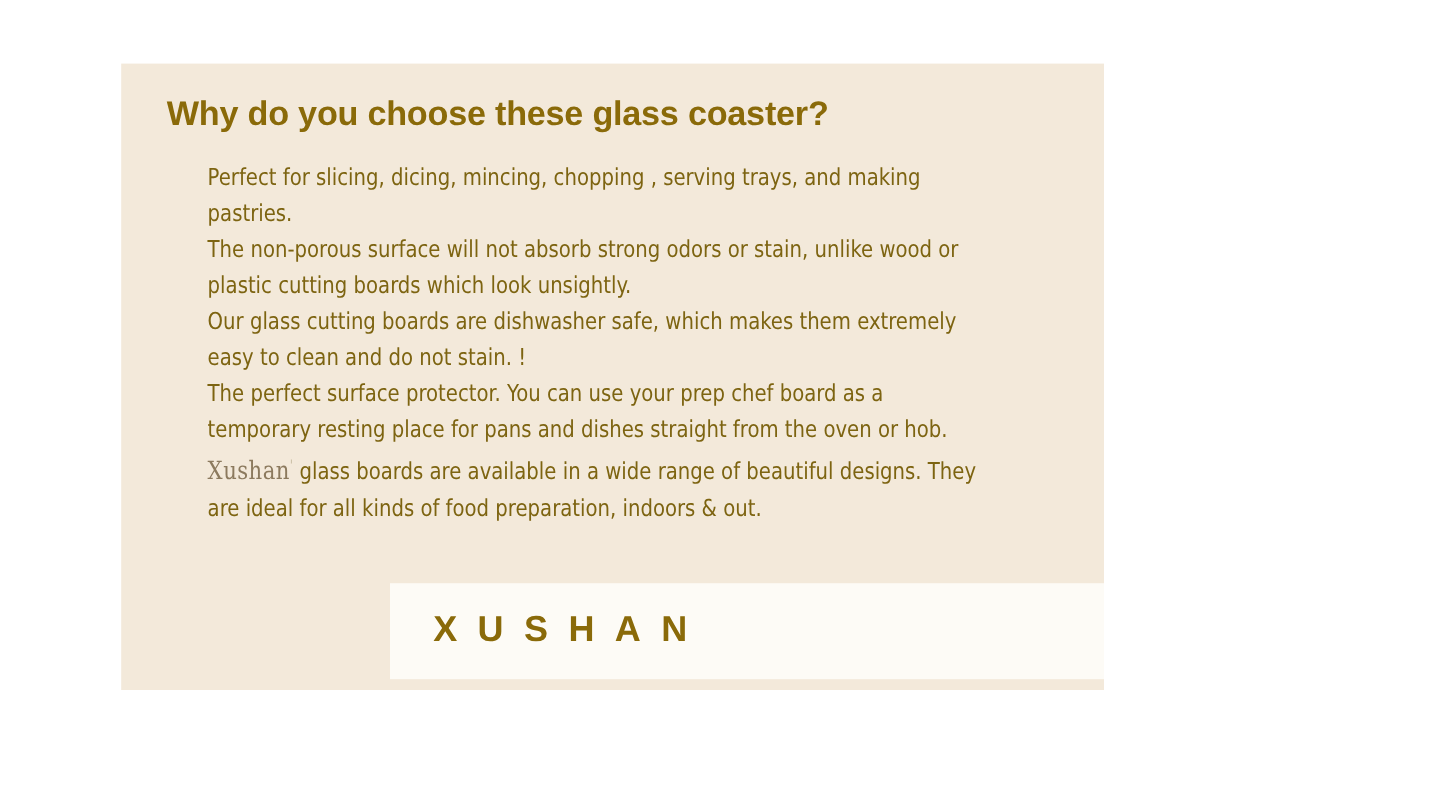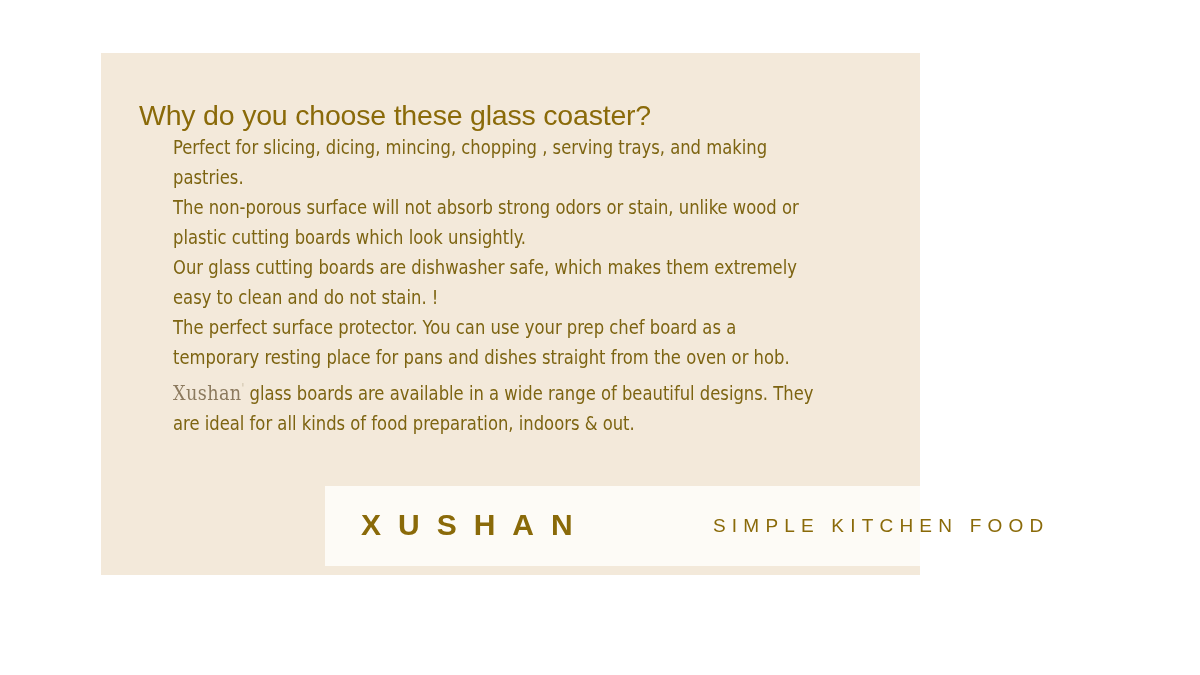--- a/index.html
+++ b/index.html
@@ -31,26 +31,25 @@
     width: 819px;
     height: 522px;
     background: #f3e9da;
   }
 
   #page-title {
     position: absolute;
     left: 38px;
     top: 26px;
     font-family: "Liberation Sans", sans-serif;
-    font-weight: normal;
+    font-weight: bold;
     font-size: 28.5px;
     letter-spacing: -0.2px;
     color: #8a6a09;
     white-space: nowrap;
-    margin-top: 20px;
   }
 
   #body-copy {
     position: absolute;
     left: 72px;
     top: 80px;
     width: 700px;
     font-family: "DejaVu Sans", sans-serif;
     font-size: 19.5px;
     line-height: 30px;
@@ -125,15 +124,14 @@
       <p>The perfect surface protector. You can use your prep chef board as a temporary resting place for pans and dishes straight from the oven or hob.</p>
       <p><span class="brandword">Xushan</span><span class="tickmark">'</span><span> glass boards are available in a wide range of beautiful designs. They are ideal for all kinds of food preparation, indoors &amp; out.</span></p>
     </div>
 
   </div>
 
   <div id="logo-banner">
     <div id="logo-wordmark">XUSHAN</div>
   </div>
 
-  <div id="logo-tagline">SIMPLE KITCHEN FOOD</div>
 
 </div>
 
 </body></html>

